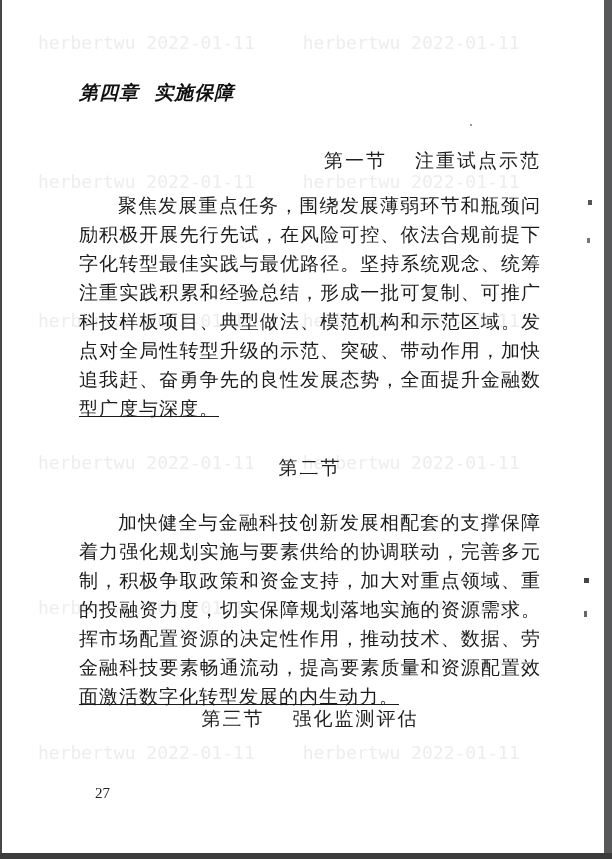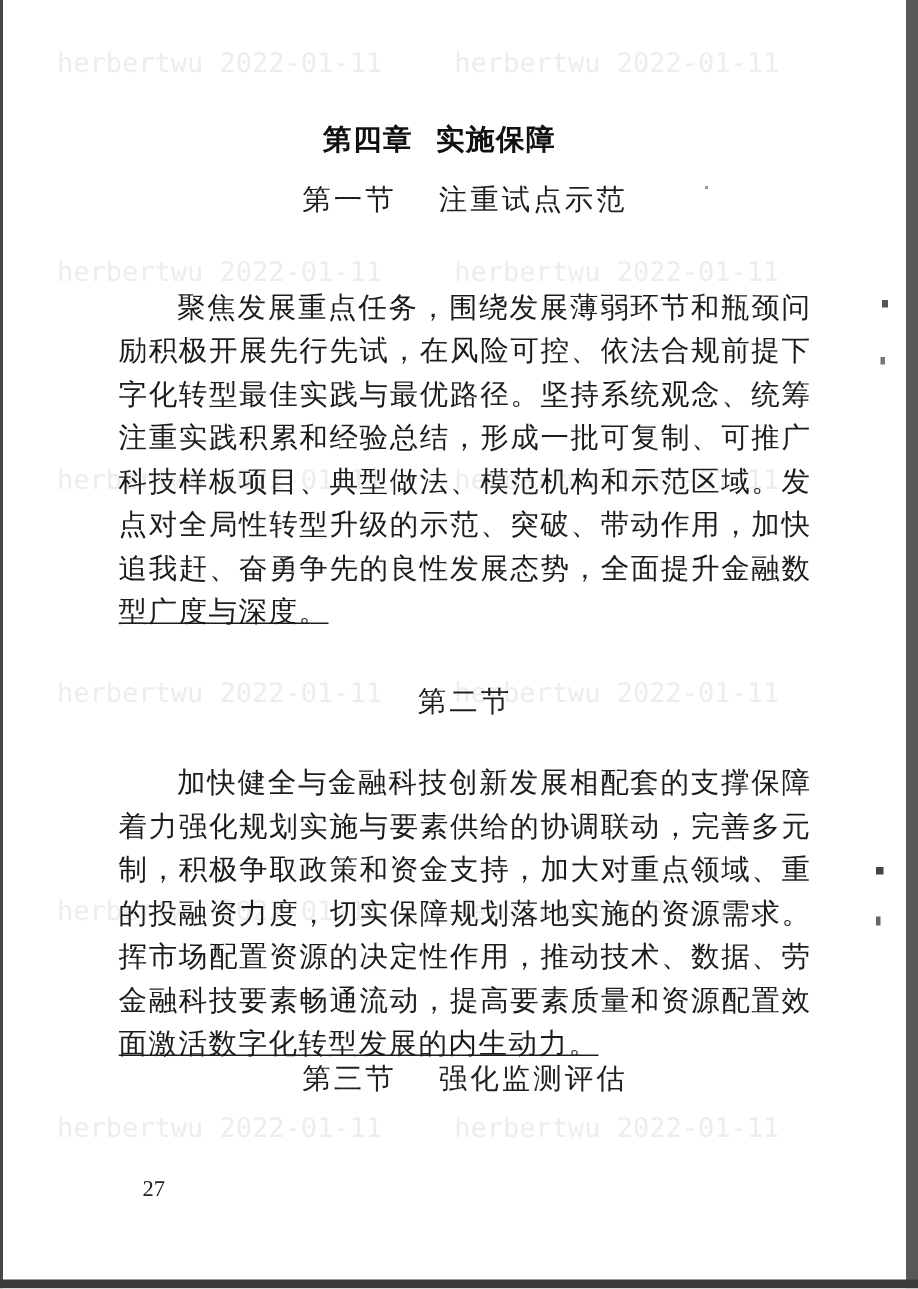--- a/index.html
+++ b/index.html
@@ -19,32 +19,32 @@
   
   .wm-row{
     position:absolute;left:38px;width:560px;
     display:flex;gap:48px;
     font-family:"DejaVu Sans Mono","Liberation Mono",monospace;
     font-size:18px;color:#ededed;white-space:pre;
     user-select:none;pointer-events:none;
   }
   
   .chapter-title{
-    position:absolute;left:62px;top:80px;width:462px;
-    text-align:center;
+    position:absolute;left:79px;top:80px;width:462px;
+    text-align:left;
     font-family:"DejaVu Sans","Liberation Sans",sans-serif;
     font-weight:bold;font-size:19px;letter-spacing:1px;
-    color:#111;white-space:pre;
+    color:#111;white-space:pre;font-style:italic;
   }
   .section-heading{
     position:absolute;left:79px;width:462px;
     display:flex;justify-content:center;gap:28px;
     font-size:19px;color:#1f1f1f;letter-spacing:2px;
   }
-  .heading-1{top:120px;}
+  .heading-1{top:148px;justify-content:flex-end;}
   .heading-2{top:455px;align-items:flex-end;}
   .heading-3{top:706px;}
   .para{position:absolute;left:79px;width:462px;font-size:19px;color:#1c1c1c;}
   .para-1{top:191px;}
   .para-2{top:508px;}
   .bline{
     height:29px;line-height:29px;
     text-align:justify;text-align-last:justify;
     text-justify:inter-character;
     letter-spacing:1px;

